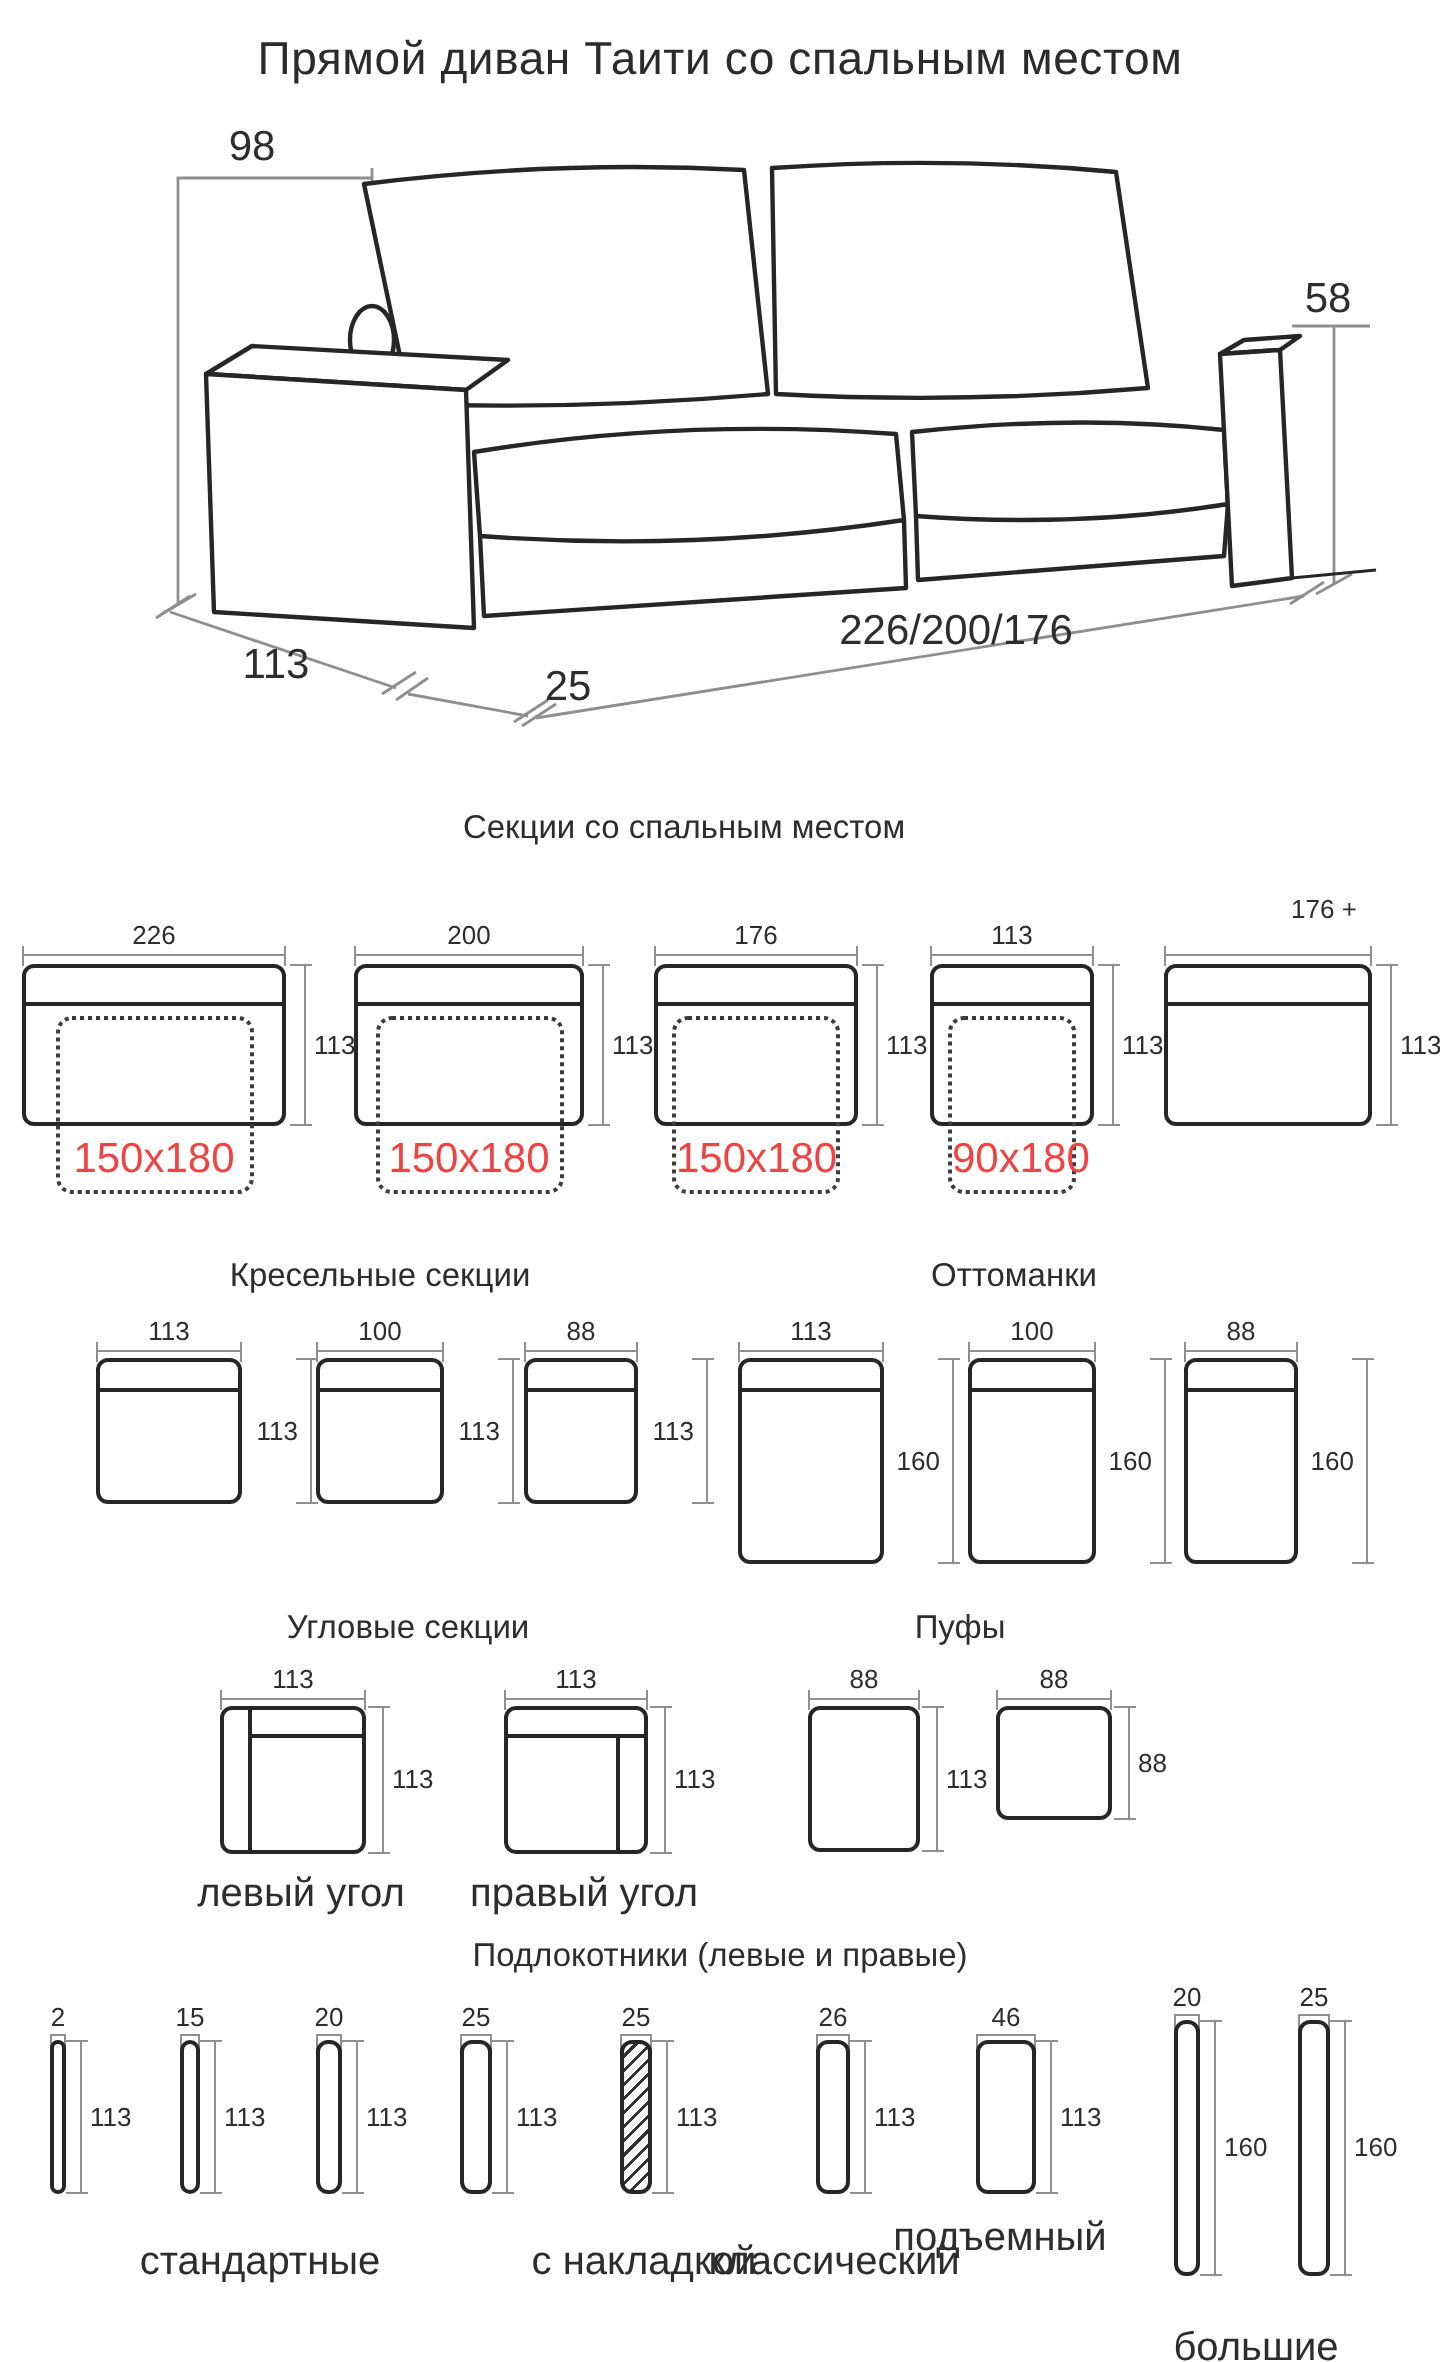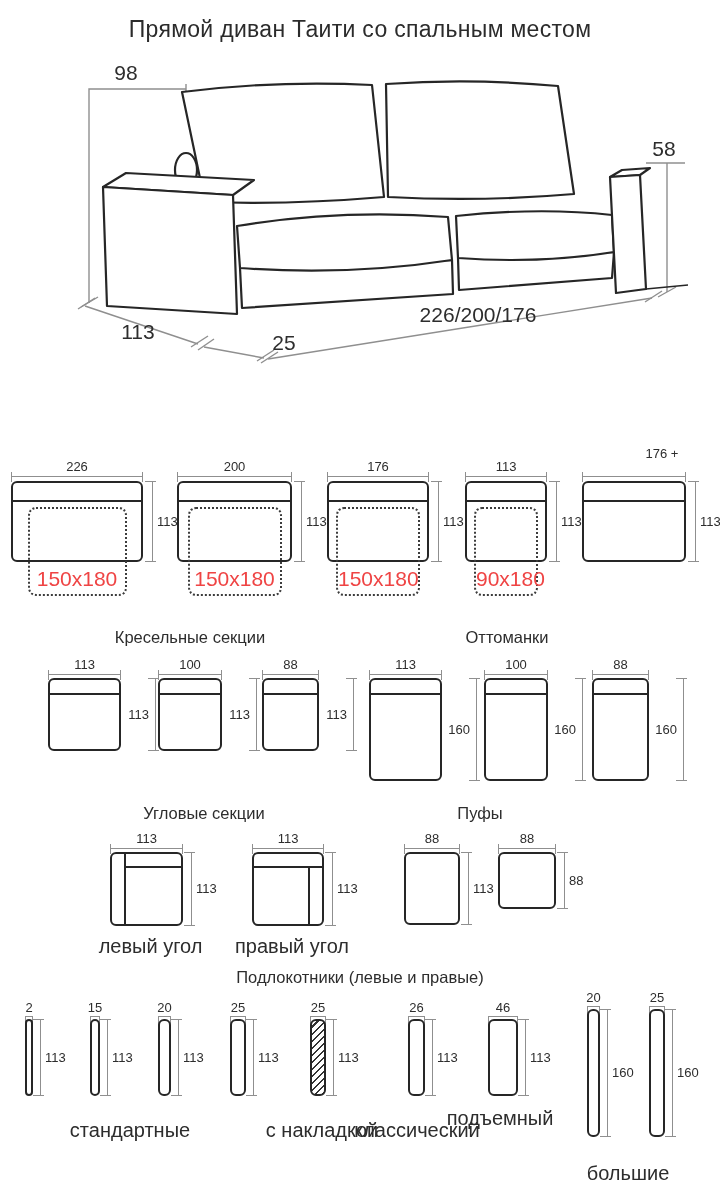--- a/index.html
+++ b/index.html
@@ -76,20 +76,21 @@
   <g font-size="21" fill="#2d2d2d" text-anchor="middle">
     <text x="126" y="24">98</text>
     <text x="664" y="100">58</text>
     <text x="138" y="283">113</text>
     <text x="284" y="294">25</text>
     <text x="478" y="266">226/200/176</text>
   </g>
 </svg>
 
 <div class="canvas" id="c1">
+    <span class="sec-title" style="left: 342px; top: 28px;">Секции со спальным местом</span>
     <div class="hline" style="left: 11px; top: 100px; width: 132px;"></div>
     <span class="dimnum" style="left: 77px; top: 82px; transform: translateX(-50%);">226</span>
     <div class="shape" style="left: 11px; top: 105px; width: 132px; height: 81px;">
       <div class="split" style="top: 17px;"></div>
     </div>
     <div class="bed" style="left: 27.5px; top: 131px; width: 99px; height: 89px;">
       <span class="bedlabel">150x180</span>
     </div>
     <div class="vline" style="left: 152px; top: 105px; height: 81px;"></div>
     <span class="dimnum" style="top: 136.5px; left: 157px;">113</span>

